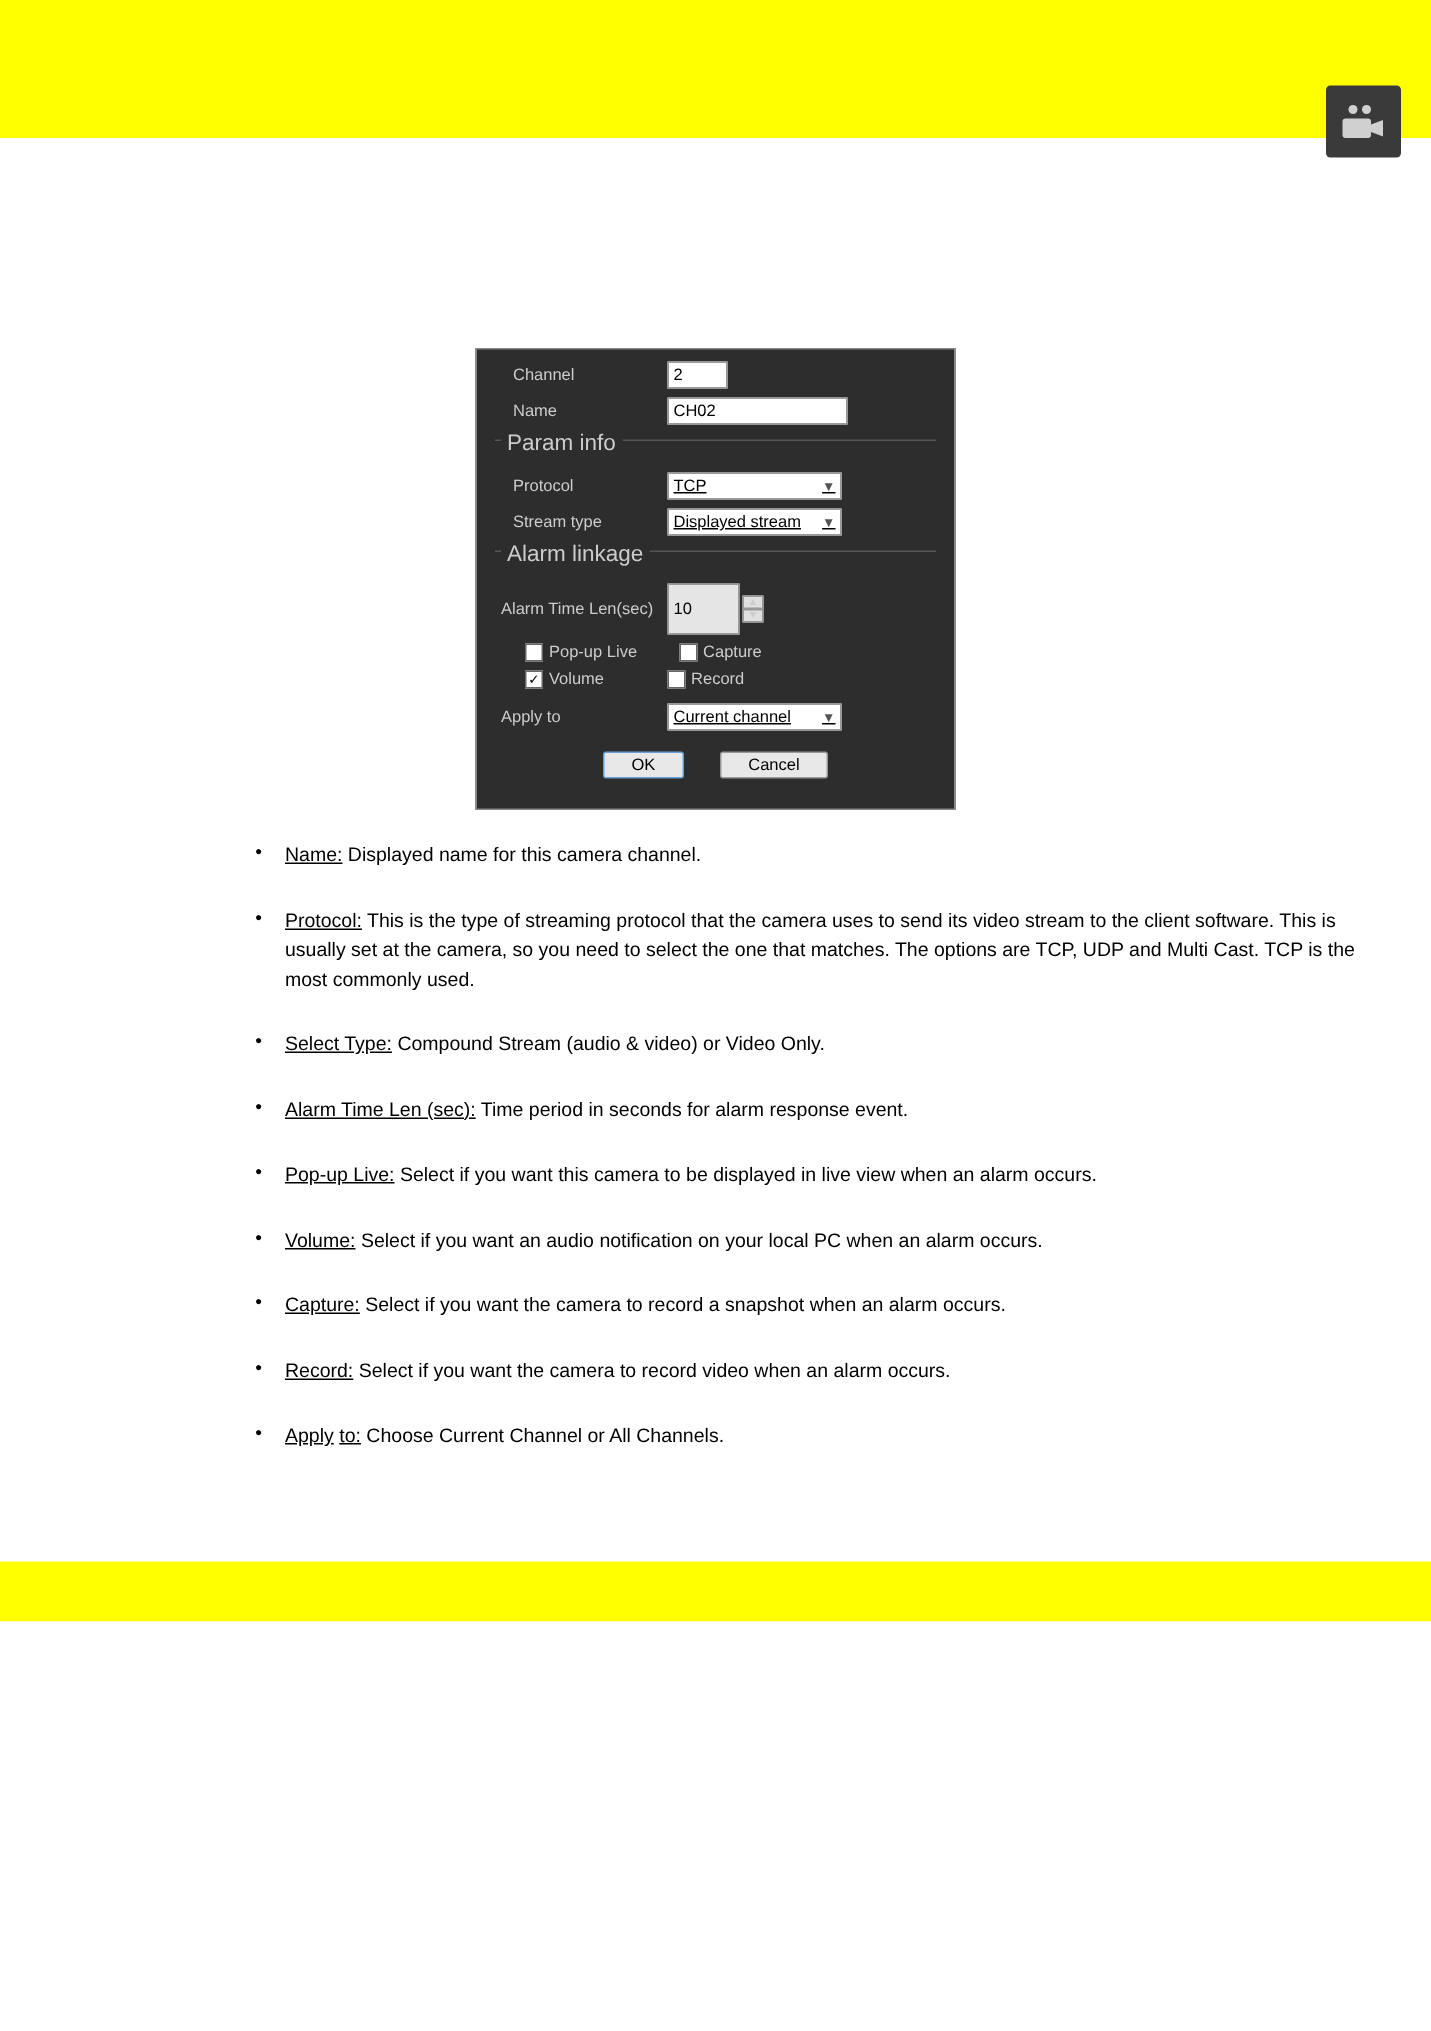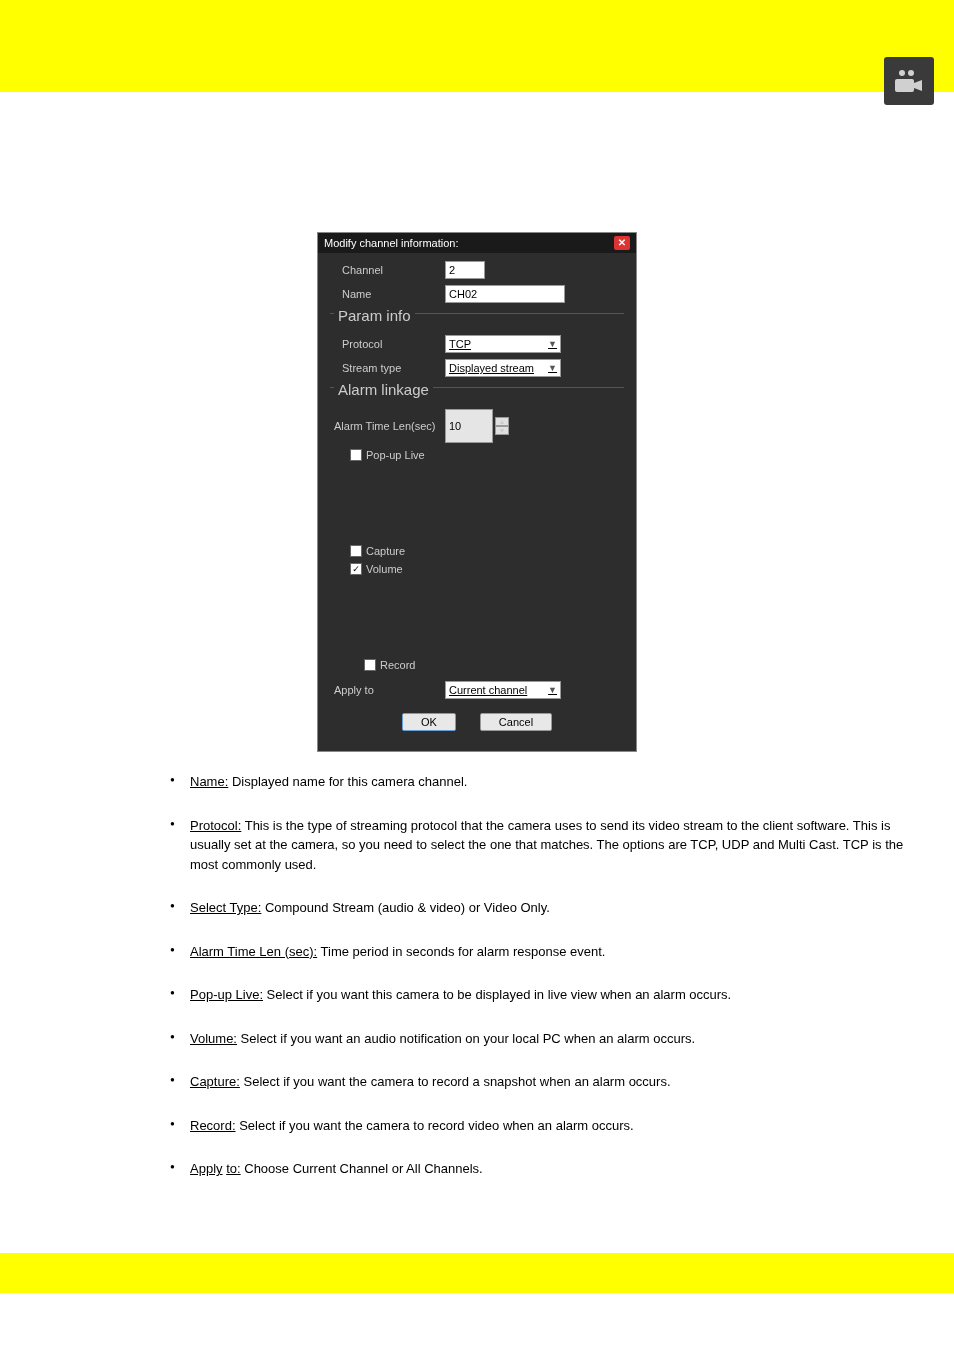--- a/index.html
+++ b/index.html
@@ -157,24 +157,23 @@
       width: 14px;
       height: 9px;
       background: #e0e0e0;
       border: 1px solid #999;
       font-size: 7px;
       text-align: center;
       line-height: 7px;
     }
     .checkbox-row {
       display: flex;
-      gap: 84px;
+      gap: 28px;
       padding-left: 20px;
       margin-bottom: 6px;
-      flex-direction: column;
     }
     .checkbox-item {
       display: flex;
       align-items: center;
       gap: 4px;
       font-size: 11px;
     }
     .checkbox {
       width: 12px;
       height: 12px;
@@ -243,24 +242,20 @@
       <rect x="3" y="12" width="19" height="13" rx="2" fill="#d0d0d0"></rect>
       <path d="M 22 16 L 30 13 L 30 24 L 22 21 Z" fill="#d0d0d0"></path>
     </svg>
   </div>
 </div>
 
 <div class="content">
 
   <div class="dialog-container">
     <div class="dialog">
-      <div class="dialog-title">
-        <span>Modify channel information:</span>
-        <span class="close-btn">✕</span>
-      </div>
       <div class="dialog-body">
 
         <div class="form-row">
           <span class="form-label">Channel</span>
           <input class="form-input channel-num" value="2" style="">
         </div>
 
         <div class="form-row">
           <span class="form-label">Name</span>
           <input class="form-input" value="CH02" style="">

